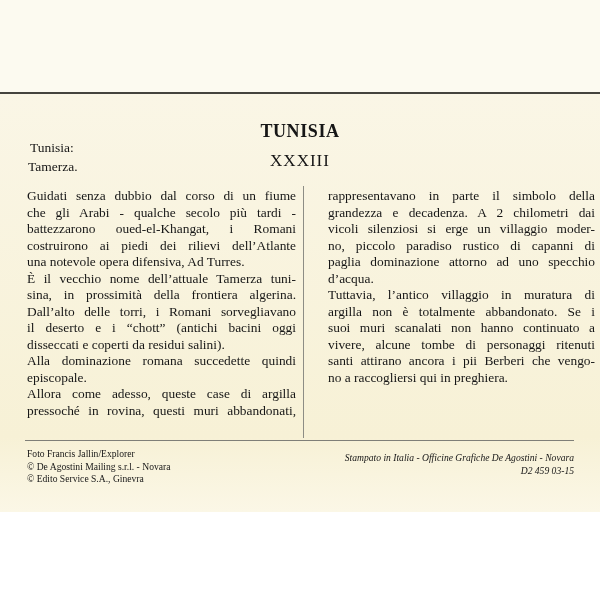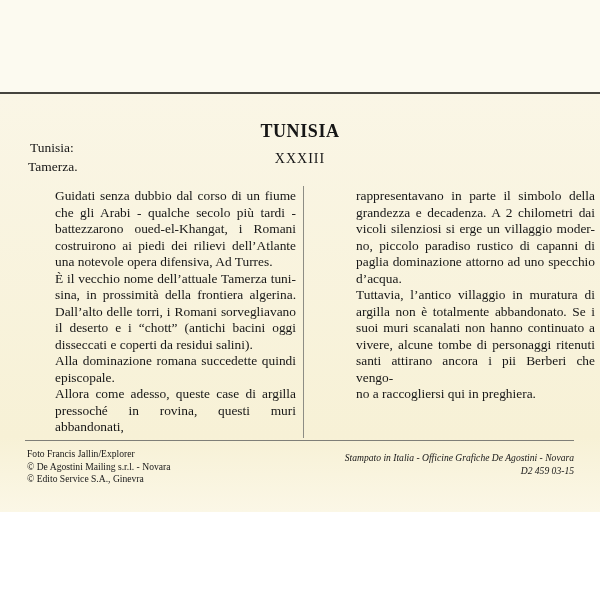--- a/index.html
+++ b/index.html
@@ -14,28 +14,28 @@
   .stage{position:relative;width:600px;height:452px;}
 
   .top-strip{position:absolute;top:0;left:0;width:600px;height:92px;background:#fcfaf0;}
   .card-top-edge{position:absolute;top:92px;left:0;width:600px;height:2px;background:#45443e;}
   .card{position:absolute;top:94px;left:0;width:600px;height:418px;
     background:linear-gradient(to bottom,var(--card-bg-top) 0%,var(--card-bg-bot) 82%,#fbf7e6 100%);}
 
   .page-title{position:absolute;top:27px;left:0;width:600px;text-align:center;
     font-size:18px;font-weight:bold;letter-spacing:.6px;}
   .series-number{position:absolute;top:57px;left:0;width:600px;text-align:center;
-    font-size:14px;letter-spacing:1px;}
+    font-size:17px;letter-spacing:1px;}
   .country-label{position:absolute;top:46px;left:30px;font-size:13.5px;font-weight:normal;}
   .place-label{position:absolute;top:65px;left:28px;font-size:13.5px;}
 
   .text-col{position:absolute;top:94px;font-size:13.4px;line-height:16.5px;}
   .text-col-left{left:27px;width:269px;}
   .text-col-right{left:328px;width:267px;}
-  .line{text-align:justify;text-align-last:justify;white-space:normal;margin-left:28px;}
+  .line{text-align:justify;text-align-last:justify;white-space:normal;}
   .line.pend{text-align-last:left;}
 
   .column-divider{position:absolute;top:92px;left:303px;width:1px;height:252px;background:#8d8d85;}
   .footer-rule{position:absolute;top:346px;left:25px;width:549px;height:1px;background:#7f7f78;}
 
   .footer-left{position:absolute;top:354px;left:27px;font-size:9.6px;line-height:12.6px;}
   .footer-right{position:absolute;top:358px;right:26px;font-size:9.6px;line-height:12.6px;text-align:right;font-style:italic;}
 </style>
 </head>
 <body>

